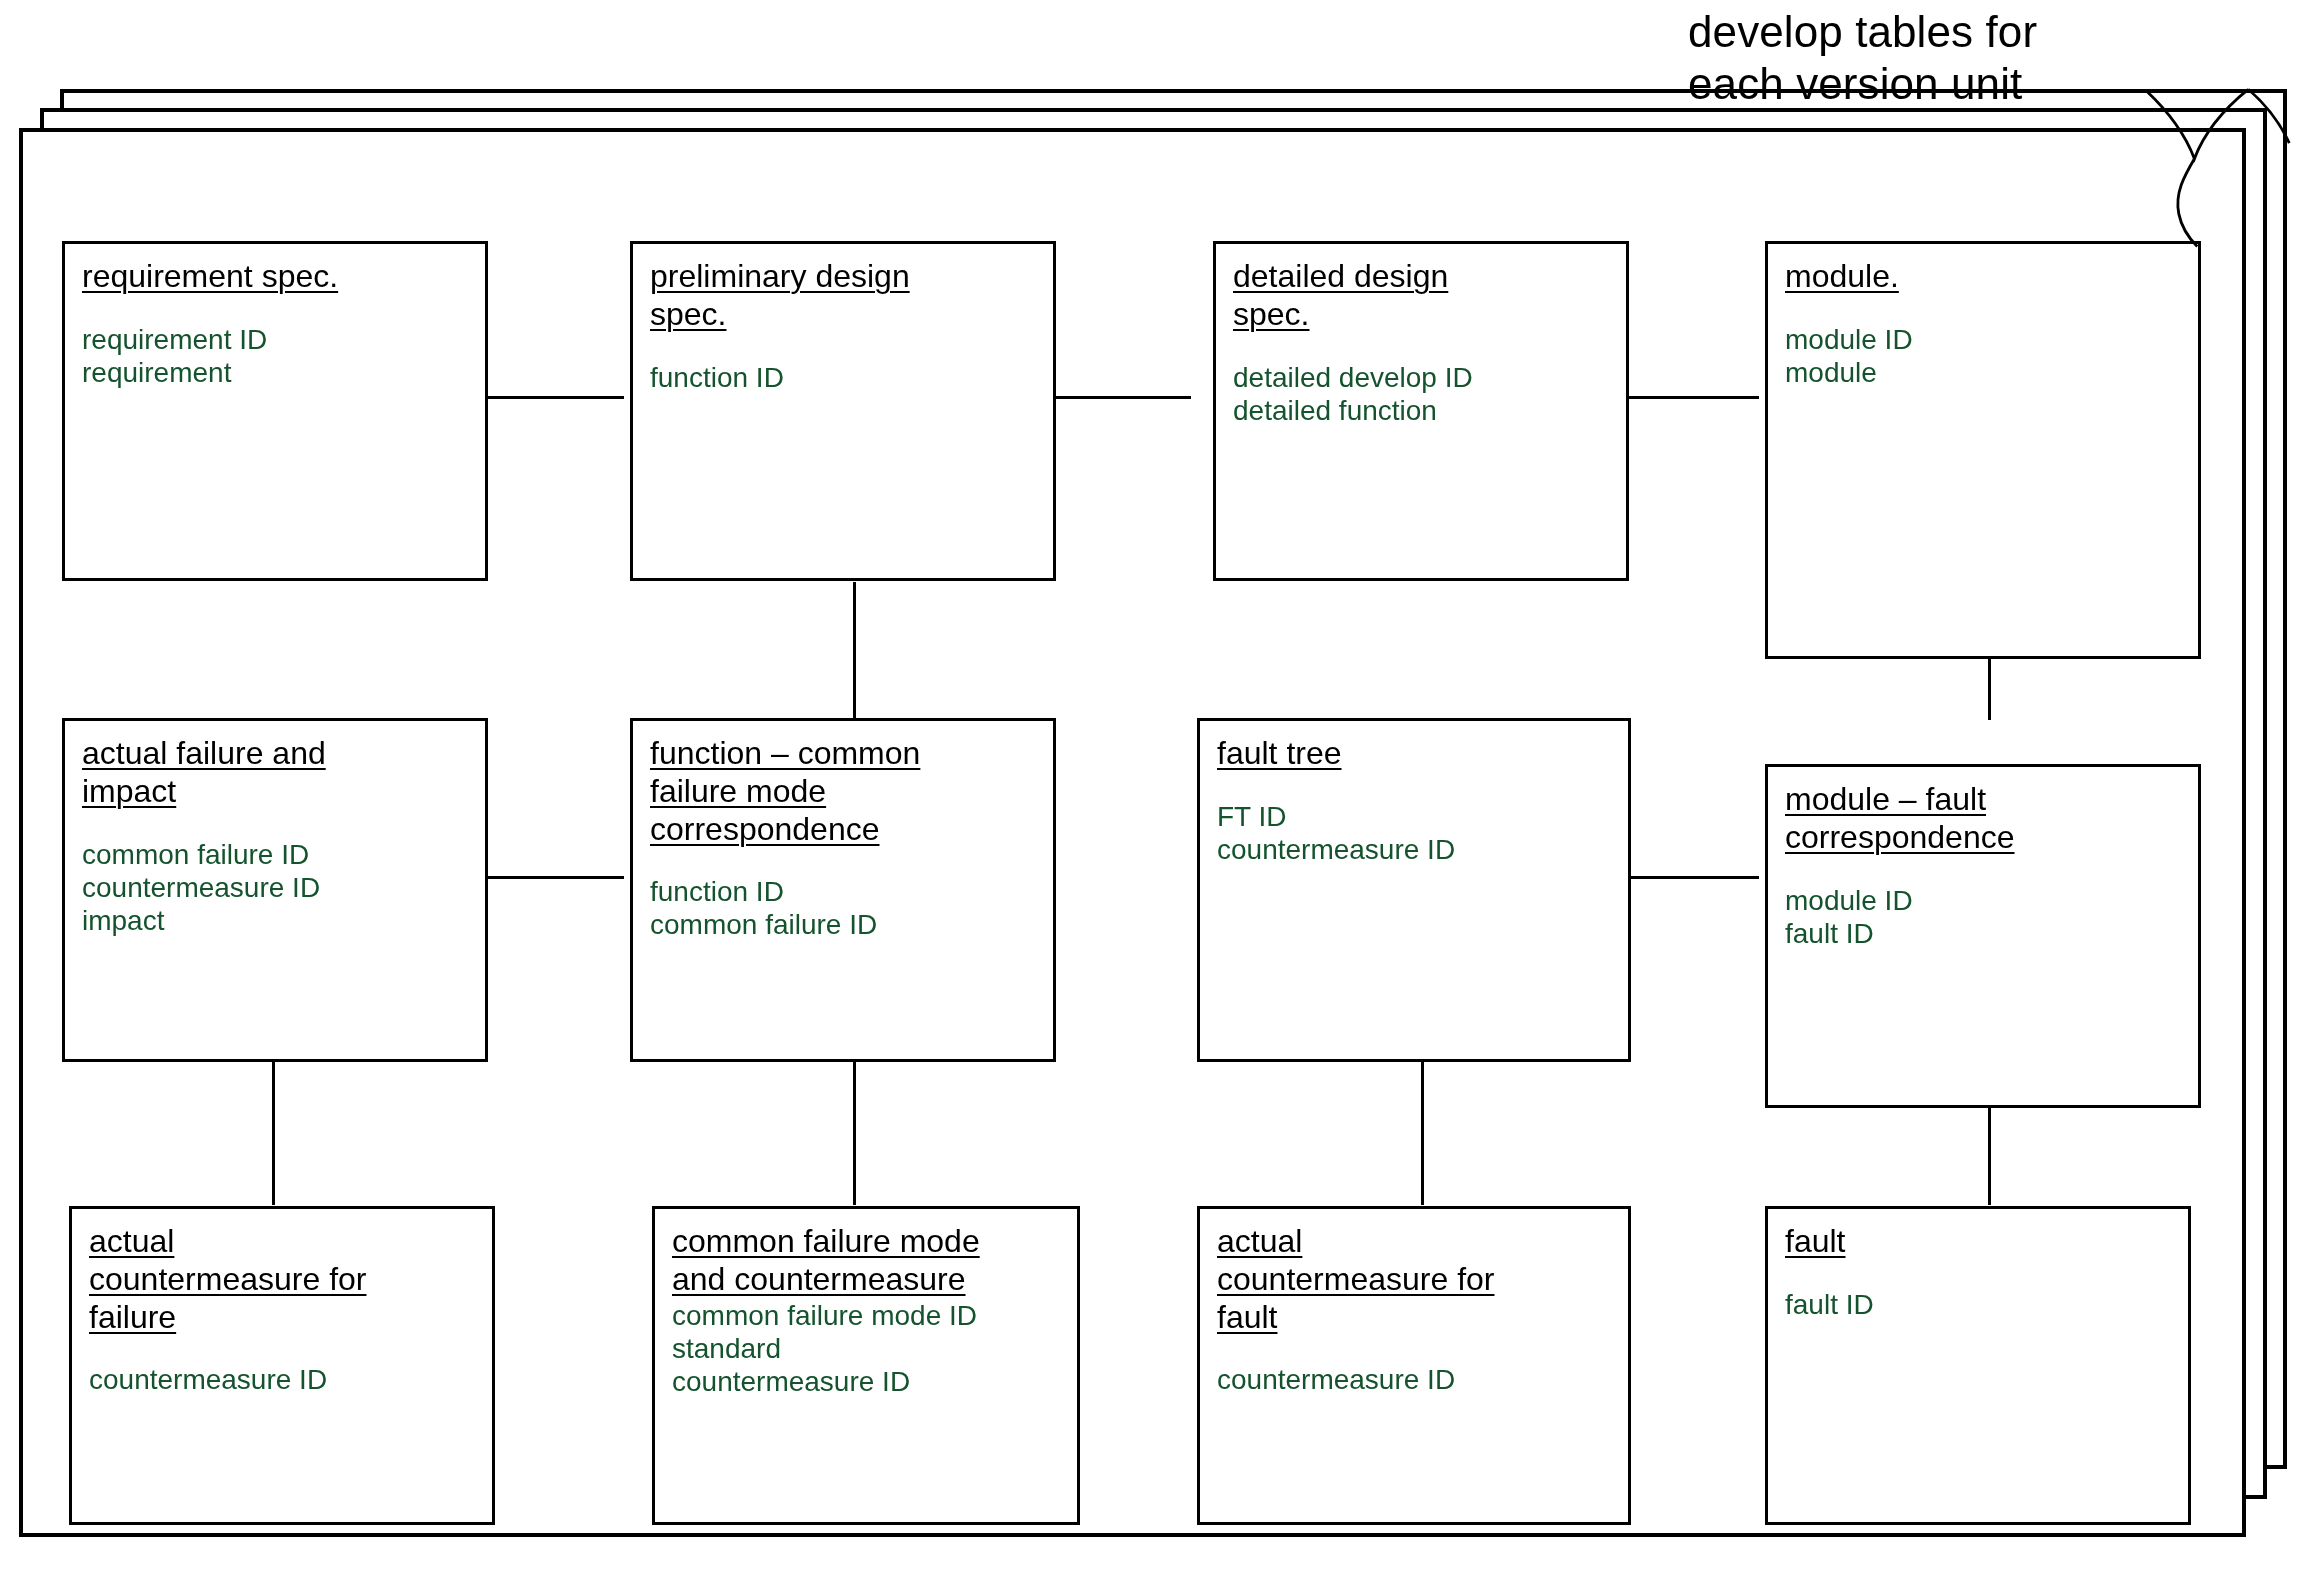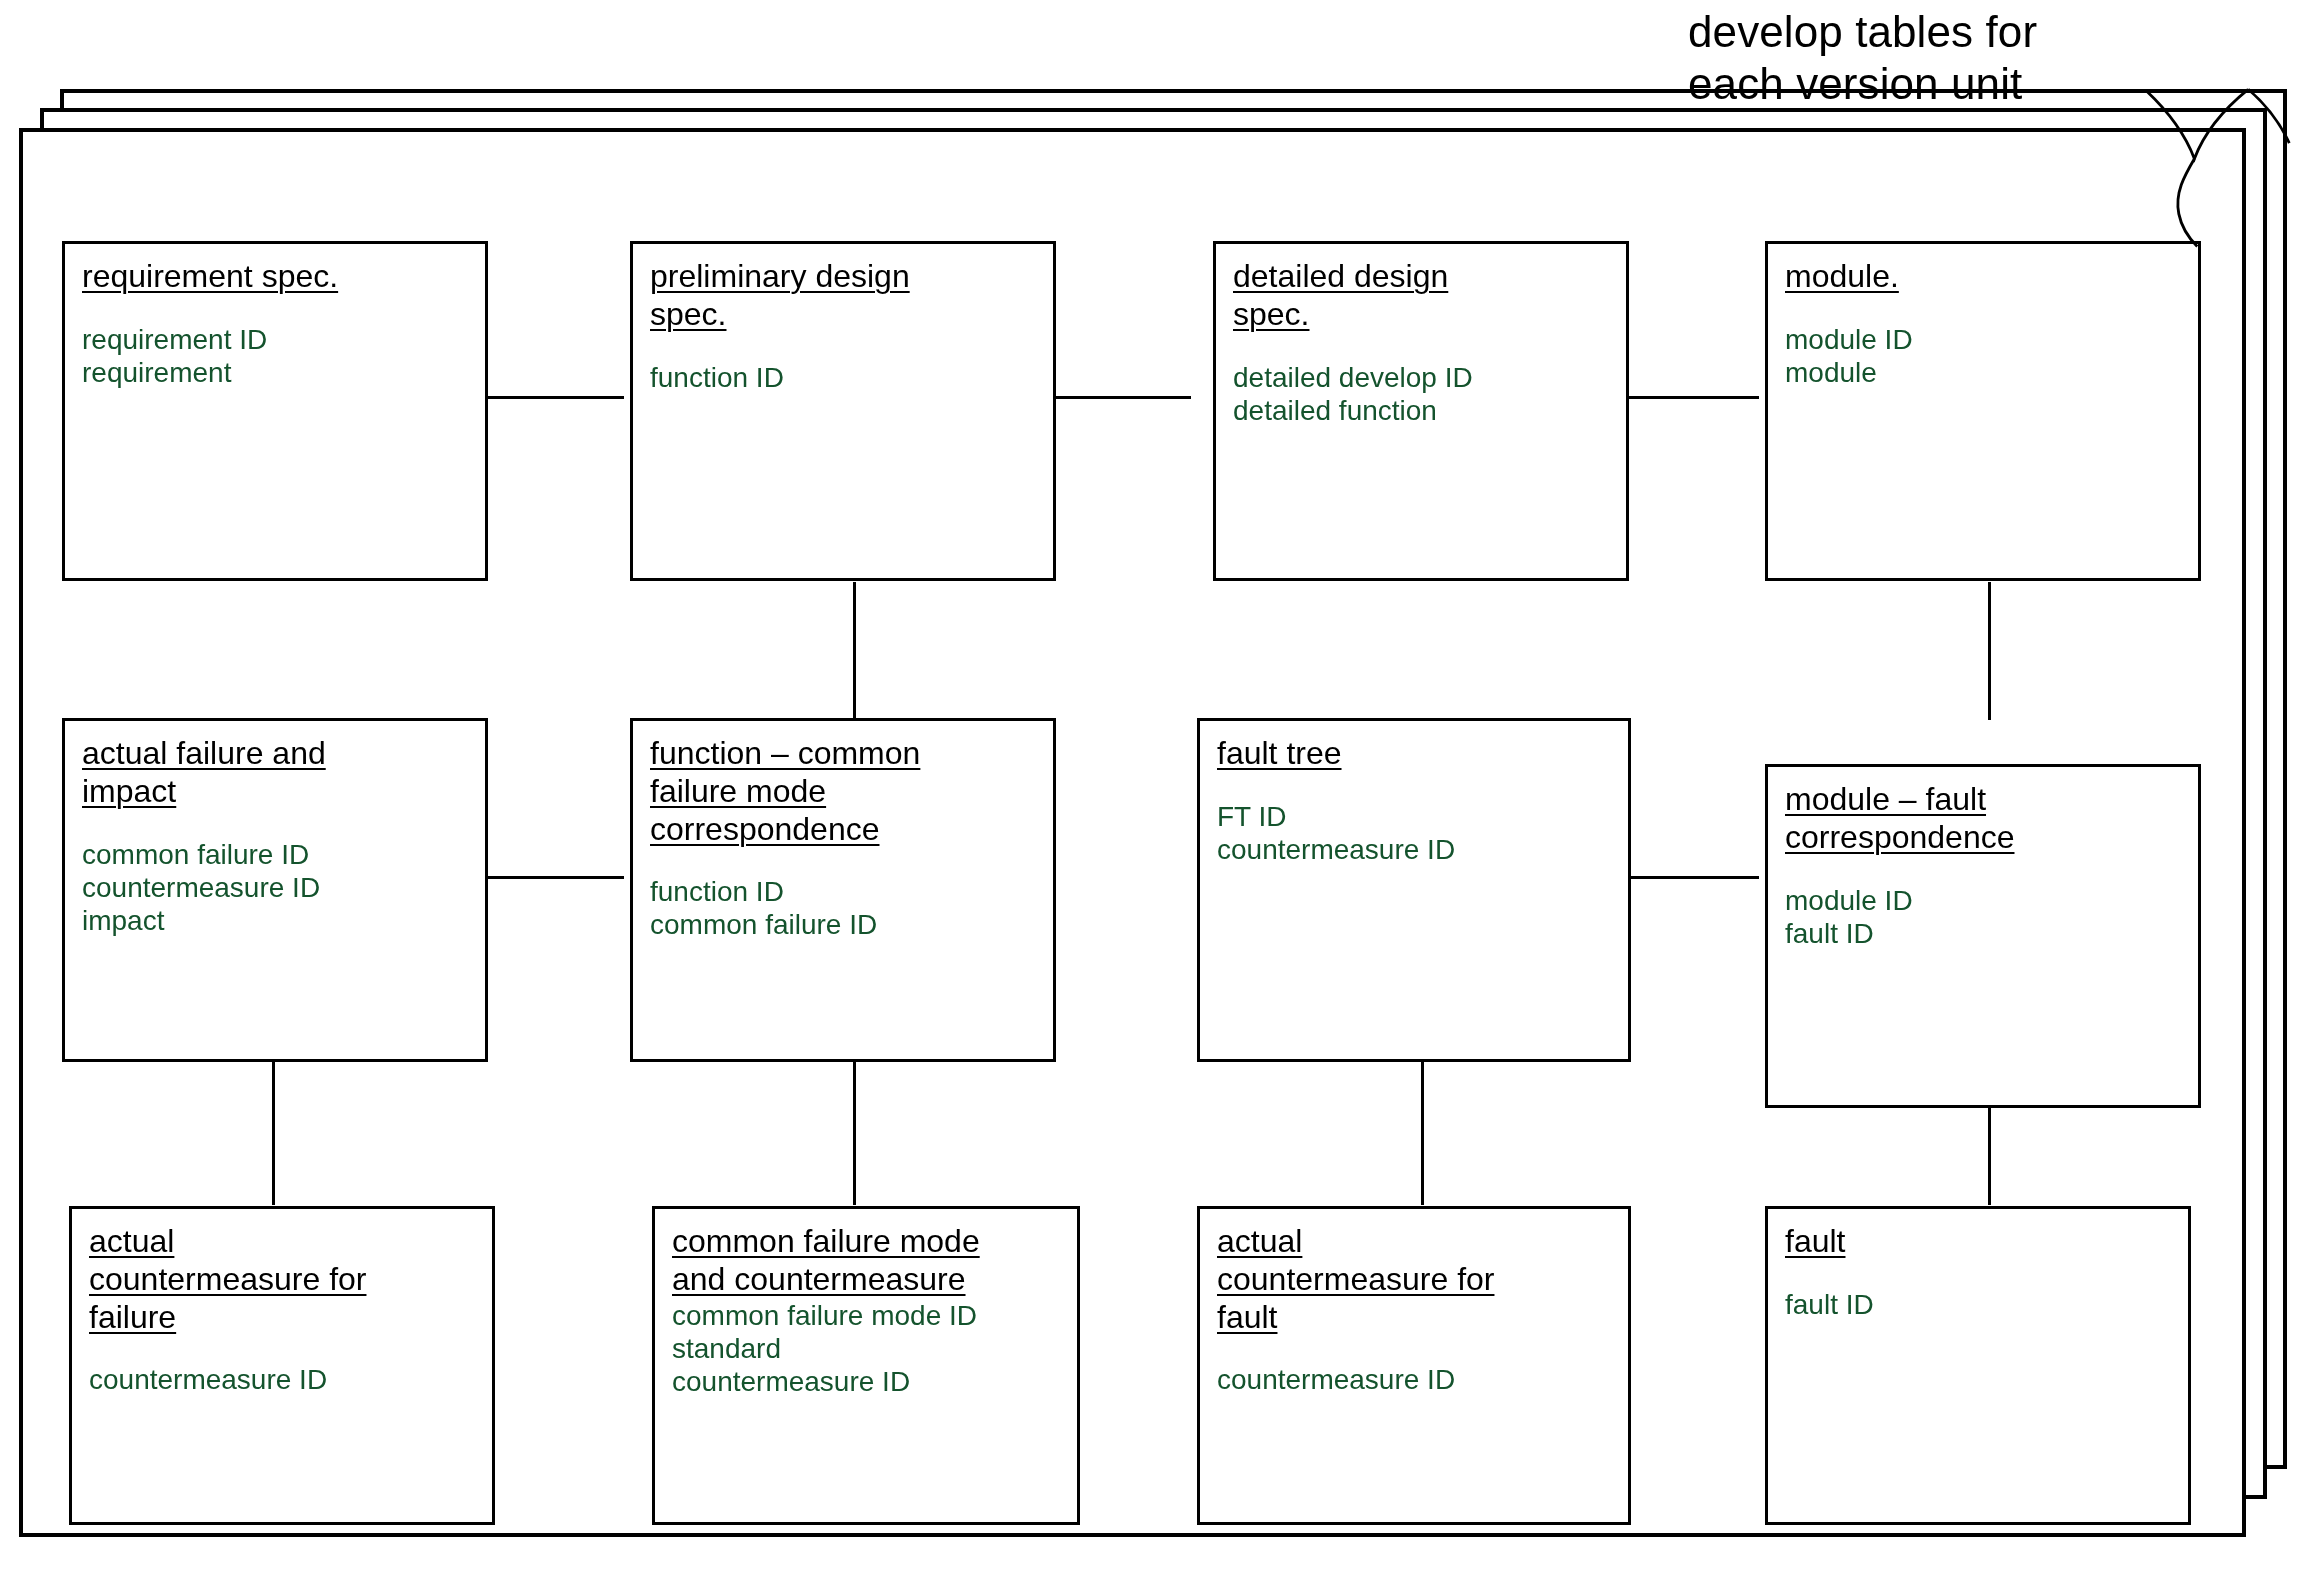--- a/index.html
+++ b/index.html
@@ -80,21 +80,21 @@
   </div>
 
   <div class="ent" style="left:1197px;top:241px;width:416px;height:340px;margin-left:16px;">
     <div class="title"><span>detailed  design</span></div>
     <div class="title"><span>spec.</span></div>
     <div class="gap"></div>
     <div class="field">detailed develop ID</div>
     <div class="field">detailed function</div>
   </div>
 
-  <div class="ent" style="left:1765px;top:241px;width:436px;height:340px;">
+  <div class="ent" style="left:1765px;top:241px;width:436px;height:418px;">
     <div class="title"><span>module.</span></div>
     <div class="gap"></div>
     <div class="field">module ID</div>
     <div class="field">module</div>
   </div>
 
   <div class="ent" style="left:62px;top:718px;width:426px;height:344px;">
     <div class="title"><span>actual failure and</span></div>
     <div class="title"><span>impact</span></div>
     <div class="gap"></div>

